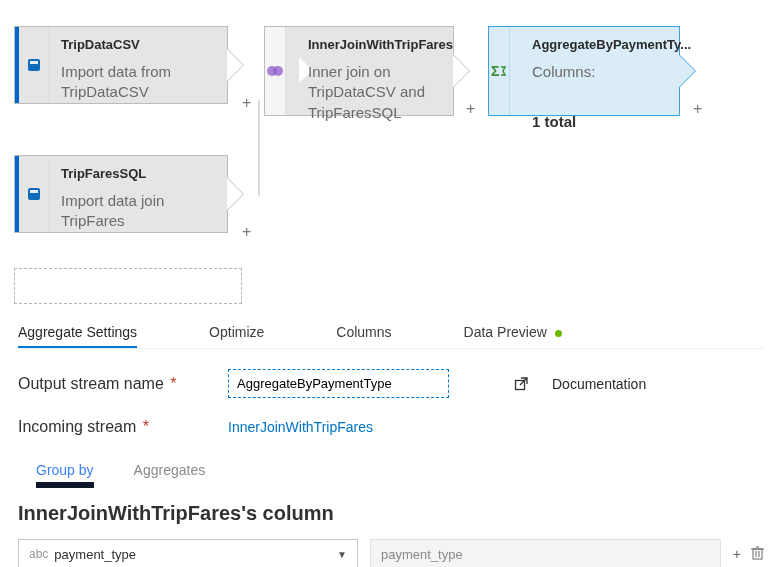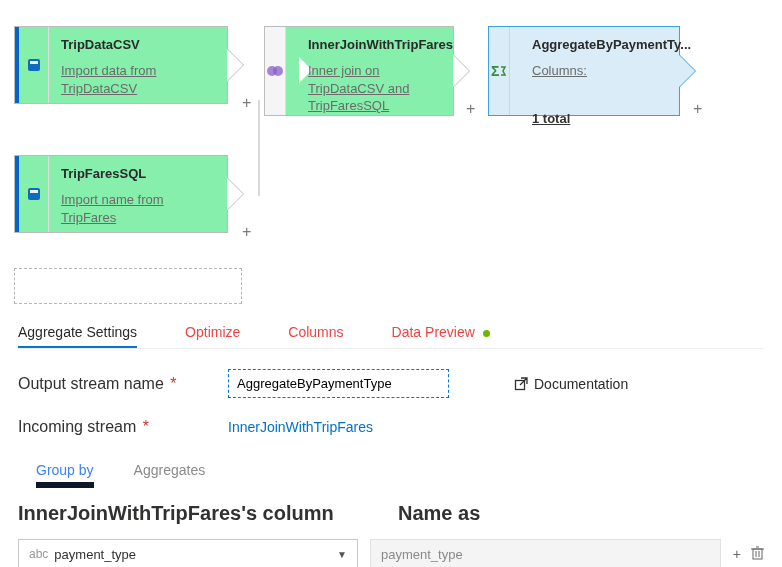--- a/index.html
+++ b/index.html
@@ -1,48 +1,48 @@
 <!DOCTYPE html>
 <html><head>
 <meta charset="utf-8">
 <style>
 * { margin: 0; padding: 0; box-sizing: border-box; font-family: 'Segoe UI', Arial, sans-serif; }
 body { background: #fff; width: 782px; height: 567px; position: relative; font-size: 13px; color: #323130; }
 
 .canvas { position: relative; height: 260px; background: #fff; }
 
-.node { position: absolute; display: flex; background: #86efac; border: 1px solid #bcbcbc; }
+.node { position: absolute; display: flex; background: #e5e5e5; border: 1px solid #bcbcbc; }
 .node.sel { background: #daecf8; border-color: #3ca1e0; }
 .icon-strip { width: 34px; display: flex; align-items: center; justify-content: center; border-right: 1px solid #dedede; }
 .icon-strip.src { border-left: 4px solid #0066cc; }
 .icon-strip.join { background: #f5f5f5; }
 .icon-strip.sel { background: #daecf8; border-right-color: #b8dcf0; }
 .body { flex: 1; padding: 10px 12px; position: relative; }
 .n-title { font-size: 13px; font-weight: 600; color: #2a2a2a; margin-bottom: 10px; white-space: nowrap; overflow: hidden; text-overflow: ellipsis; }
-.n-sub { font-size: 13px; color: #6b6b6b; line-height: 1.35; text-decoration: underline; }
+.n-sub { font-size: 15px; color: #6b6b6b; line-height: 1.35; }
 .plus { position: absolute; font-size: 16px; color: #7a7a7a; cursor: pointer; }
 .arrow-right { position: absolute; width: 0; height: 0; border-top: 16px solid transparent; border-bottom: 16px solid transparent; border-left: 16px solid #fff; filter: drop-shadow(1px 0 0 #bcbcbc); }
 .arrow-in { position: absolute; width: 0; height: 0; border-top: 13px solid transparent; border-bottom: 13px solid transparent; border-left: 13px solid #fff; }
 .arrow-in.sel { border-left-color: #daecf8; }
 .connector { position: absolute; border-left: 2px solid #d9d9d9; border-bottom: 2px solid #d9d9d9; }
 
 .dashed-box { position: absolute; left: 14px; top: 268px; width: 228px; height: 36px; border: 1px dashed #b7b7b7; }
 
 .config { position: absolute; left: 18px; top: 318px; right: 18px; }
-.tabs { display: flex; gap: 48px; border-bottom: 1px solid #eee; padding-bottom: 0; }
-.tab { font-size: 14px; color: #ef4444; padding: 6px 0; cursor: pointer; }
+.tabs { display: flex; gap: 72px; border-bottom: 1px solid #eee; padding-bottom: 0; }
+.tab { font-size: 14px; color: #404040; padding: 6px 0; cursor: pointer; }
 .tab.active { color: #2a2a2a; border-bottom: 2px solid #0078d4; }
 .dot-green { display: inline-block; width: 7px; height: 7px; border-radius: 50%; background: #6bb700; margin-left: 4px; }
 
 .form-row { display: flex; align-items: center; margin-top: 20px; }
 .label { width: 210px; font-size: 16px; color: #323130; }
 .req { color: #c0392b; margin-left: 2px; }
 .text-input { width: 221px; padding: 6px 8px; border: 1px dashed #0078d4; font-size: 13px; }
 .link { color: #0072c6; font-size: 14px; cursor: pointer; }
-.doc { display: flex; align-items: center; gap: 6px; margin-left: 65px; color: #2a2a2a; font-size: 14px; cursor: pointer; }
+.doc { display: flex; align-items: center; gap: 24px; margin-left: 65px; color: #2a2a2a; font-size: 14px; cursor: pointer; }
 
 .subtabs { display: flex; gap: 40px; margin-top: 22px; margin-left: 18px; }
 .subtab { font-size: 14px; color: #8a8a8a; padding: 4px 0; cursor: pointer; }
 .subtab.active { color: #3b82f6; border-bottom: 6px solid #0f172a; }
 
 .cols-header { display: flex; margin-top: 14px; font-weight: 600; font-size: 20px; }
 .col1 { width: 380px; }
 .col2 { flex: 1; }
 
 .cols-row { display: flex; align-items: center; margin-top: 14px; gap: 12px; }
@@ -75,21 +75,21 @@
 
   <div class="node" style="left:14px; top:155px; width:214px; height:78px;">
     <div class="icon-strip src">
       <svg width="18" height="18" viewBox="0 0 18 18">
           <rect x="3" y="3" width="12" height="12" rx="2" fill="#0f6cbd"></rect>
           <rect x="5" y="5" width="8" height="3" fill="#fff" opacity="0.9"></rect>
         </svg>
     </div>
     <div class="body">
       <div class="n-title">TripFaresSQL</div>
-      <div class="n-sub">Import name from TripFares</div>
+      <div class="n-sub">Import data join TripFares</div>
     </div>
     <div class="arrow-right" style="right:-16px; top:22px;"></div>
   </div>
   <span class="plus" style="left:242px; top:223px;">+</span>
 
   <div class="connector" style="left:258px; top:100px; width:1px; height:96px;"></div>
 
   <div class="node" style="left:264px; top:26px; width:190px; height:90px;">
     <div class="icon-strip join">
       <svg width="20" height="20" viewBox="0 0 20 20">
@@ -152,21 +152,20 @@
     <div class="link">InnerJoinWithTripFares</div>
   </div>
 
   <div class="subtabs">
     <div class="subtab active">Group by</div>
     <div class="subtab">Aggregates</div>
   </div>
 
   <div class="cols-header">
     <div class="col1">InnerJoinWithTripFares's column</div>
-    <div class="col2">Name as</div>
   </div>
 
   <div class="cols-row">
     <div class="select-box">
       <span class="abc">abc</span>
       <span>payment_type</span>
       <span class="caret">▼</span>
     </div>
     <div class="ro-box">
       <span>payment_type</span>

